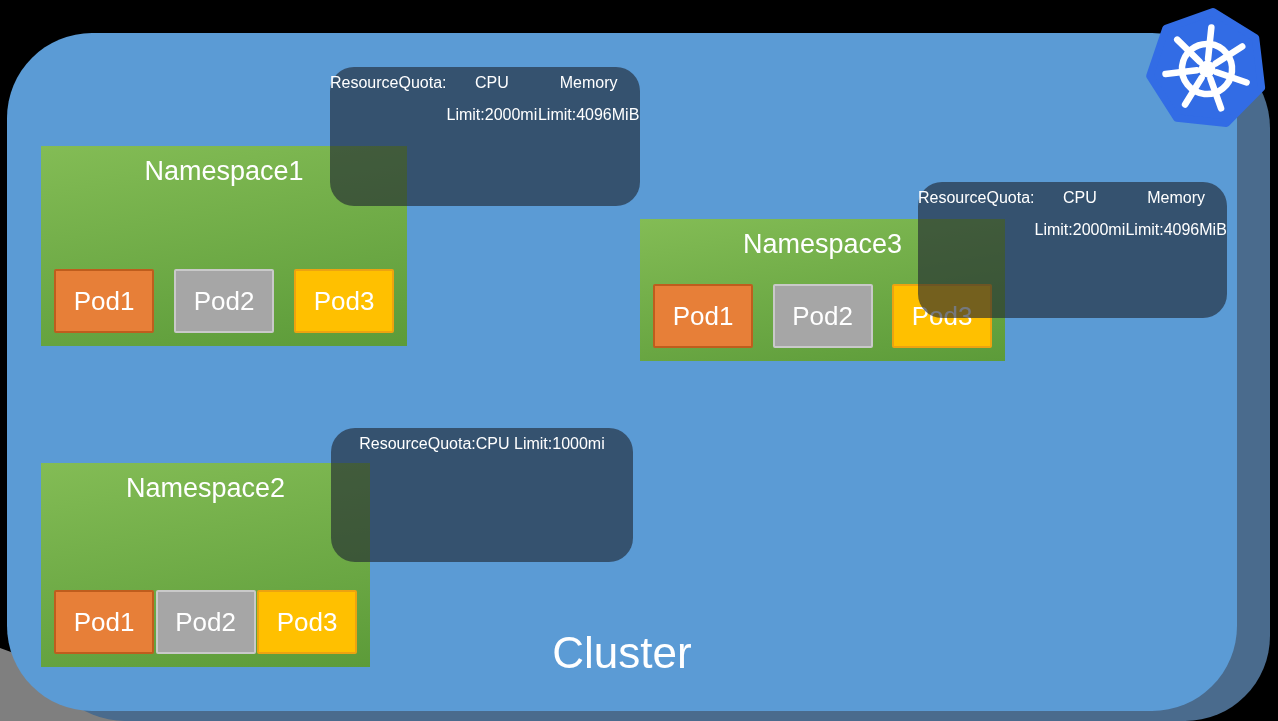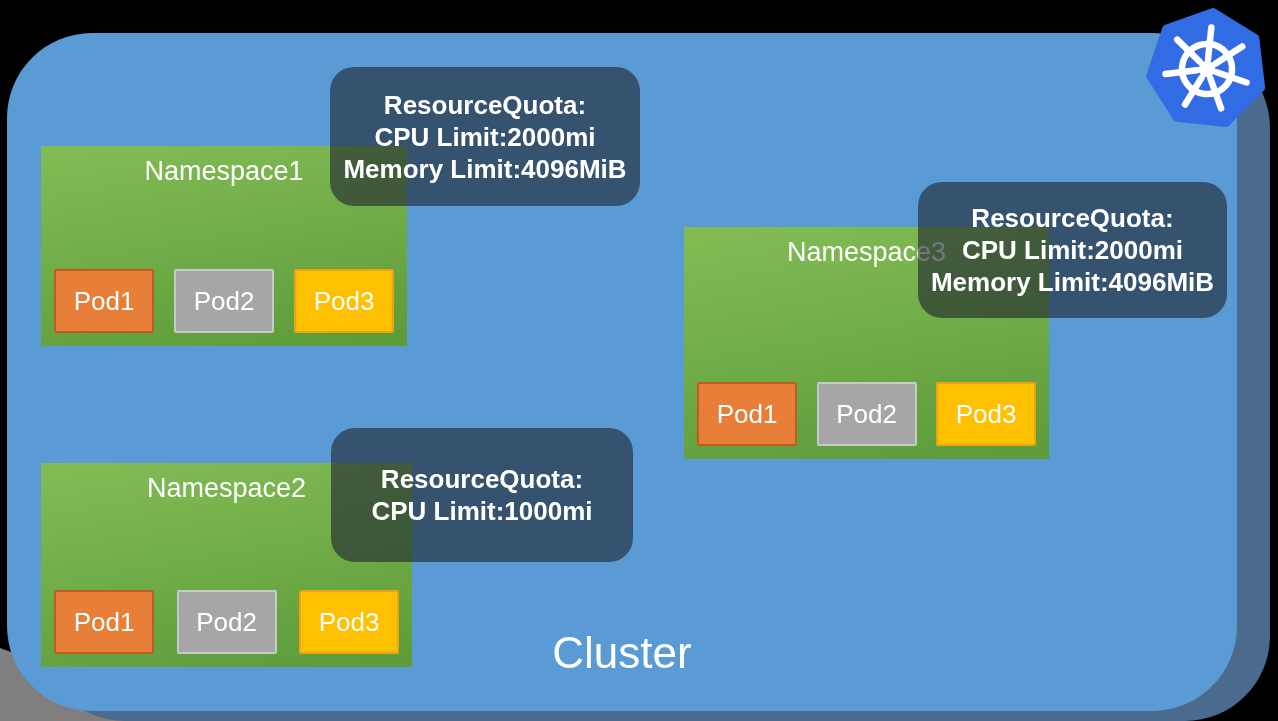--- a/index.html
+++ b/index.html
@@ -39,42 +39,42 @@
   }
   .cluster-label{
     position:absolute;left:7px;top:628px;width:1230px;
     text-align:center;font-size:44px;color:var(--text-white);
   }
   .ns{
     position:absolute;
     background:linear-gradient(170deg,var(--ns-green-top),var(--ns-green-bottom));
   }
   .ns1{left:41px;top:106px;width:366px;height:200px;margin-top:40px;}
-  .ns2{left:41px;top:463px;width:371px;height:204px;}
-  .ns3{left:640px;top:227px;width:365px;height:232px;margin-left:44px;}
+  .ns2{left:41px;top:463px;width:329px;height:204px;}
+  .ns3{left:640px;top:219px;width:365px;height:142px;}
   .ns-title{
     position:absolute;left:0;right:0;top:10px;
     text-align:center;font-size:27px;color:var(--text-white);
   }
   .pods{
     position:absolute;left:0;right:0;bottom:13px;
     display:flex;justify-content:space-between;padding:0 13px;
   }
   .pod{
     width:100px;height:64px;border-radius:2px;
     display:flex;align-items:center;justify-content:center;
     font-size:26px;color:var(--text-white);box-sizing:border-box;
   }
   .pod-1{background:var(--pod1-fill);border:2px solid var(--pod1-border);}
   .pod-2{background:var(--pod2-fill);border:2px solid var(--pod2-border);}
   .pod-3{background:var(--pod3-fill);border:2px solid var(--pod3-border);text-align:right;}
   .quota{
     position:absolute;border-radius:24px;background:var(--quota-bg);
-    display:flex;flex-direction:column;justify-content:center;
-    text-align:center;font-size:26px;line-height:32px;color:var(--text-white);font-weight:bold;
+    display:flex;flex-direction:row;justify-content:center;
+    text-align:center;font-size:16px;line-height:32px;color:var(--text-white);
   }
   .q1{left:330px;top:67px;width:310px;height:139px;}
   .q2{left:331px;top:428px;width:302px;height:134px;}
   .q3{left:918px;top:182px;width:309px;height:136px;}
   .k8s-logo{position:absolute;left:1142px;top:2px;}
 </style>
 </head>
 <body>
 
 <div id="stage">

